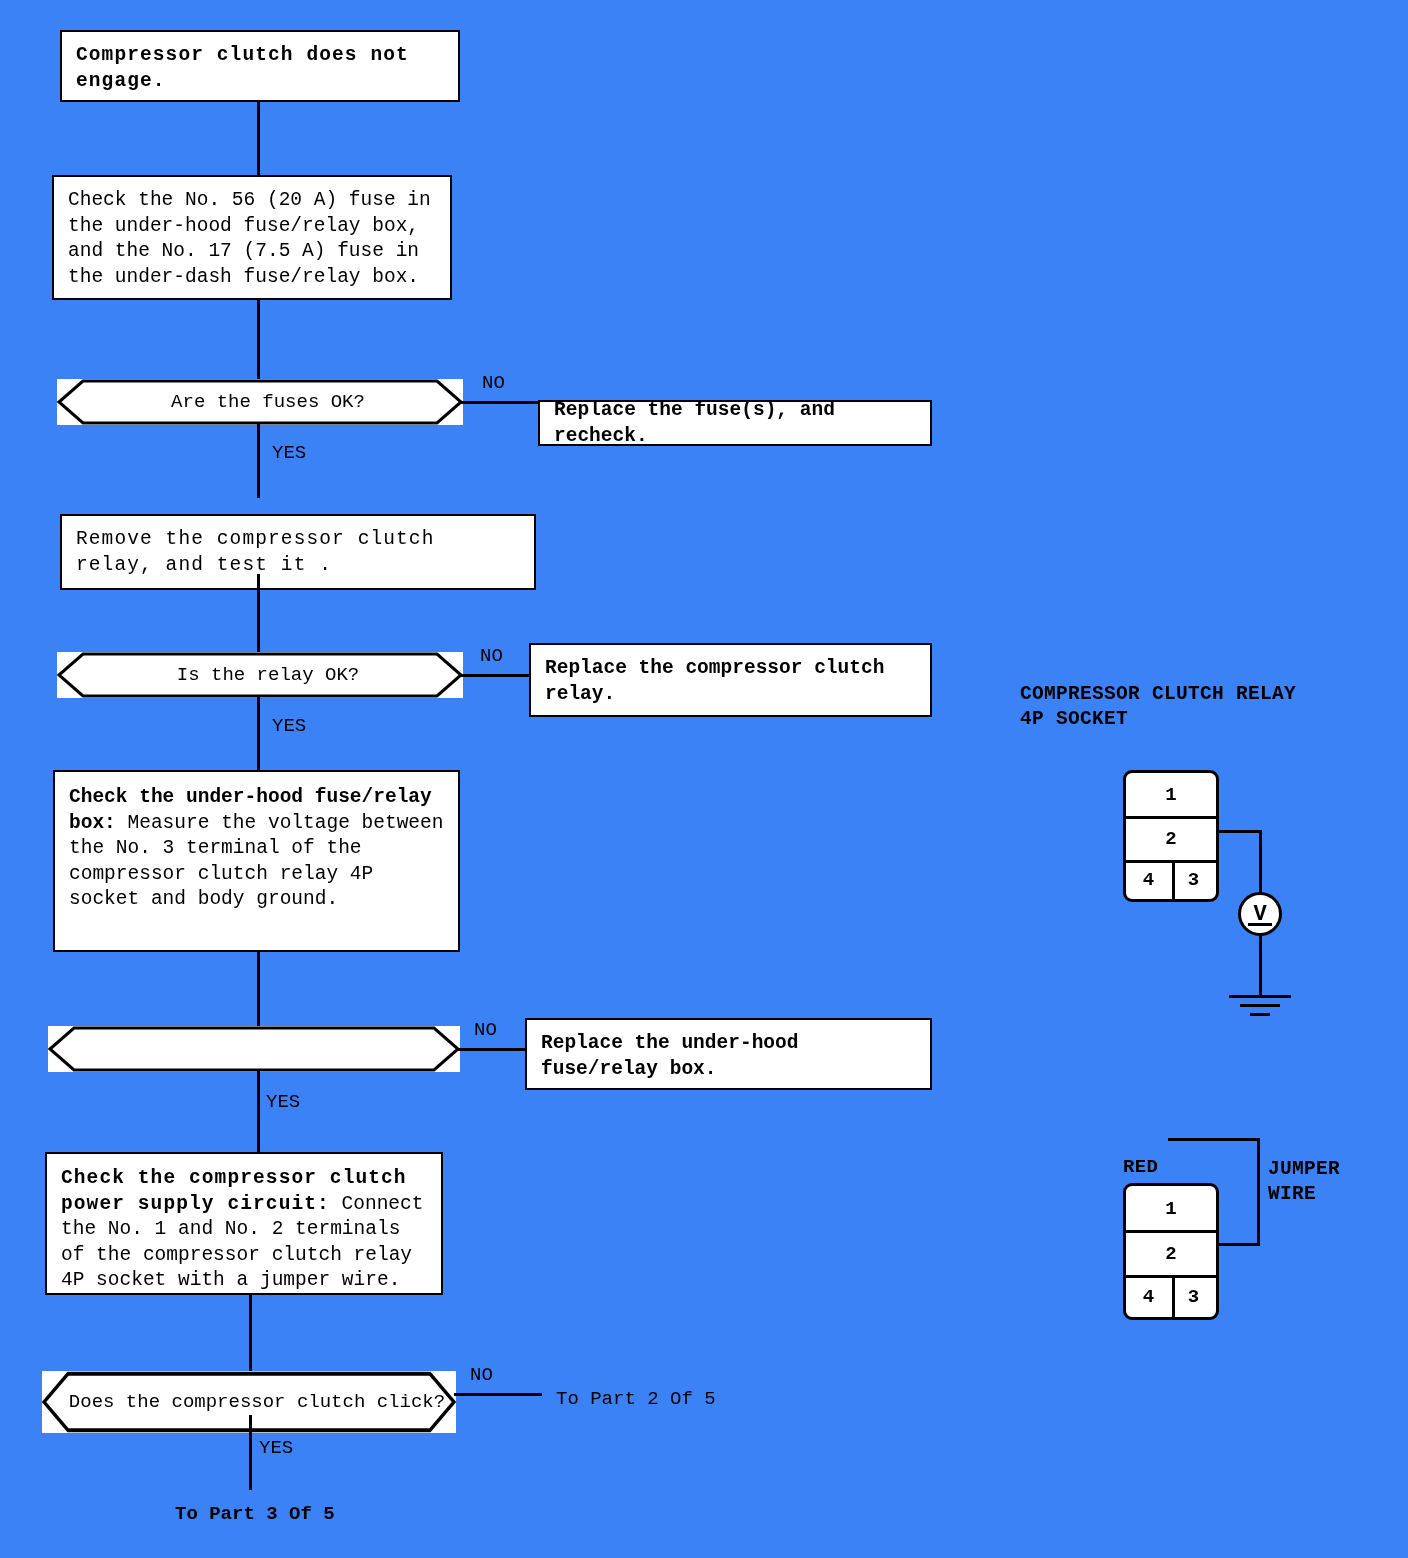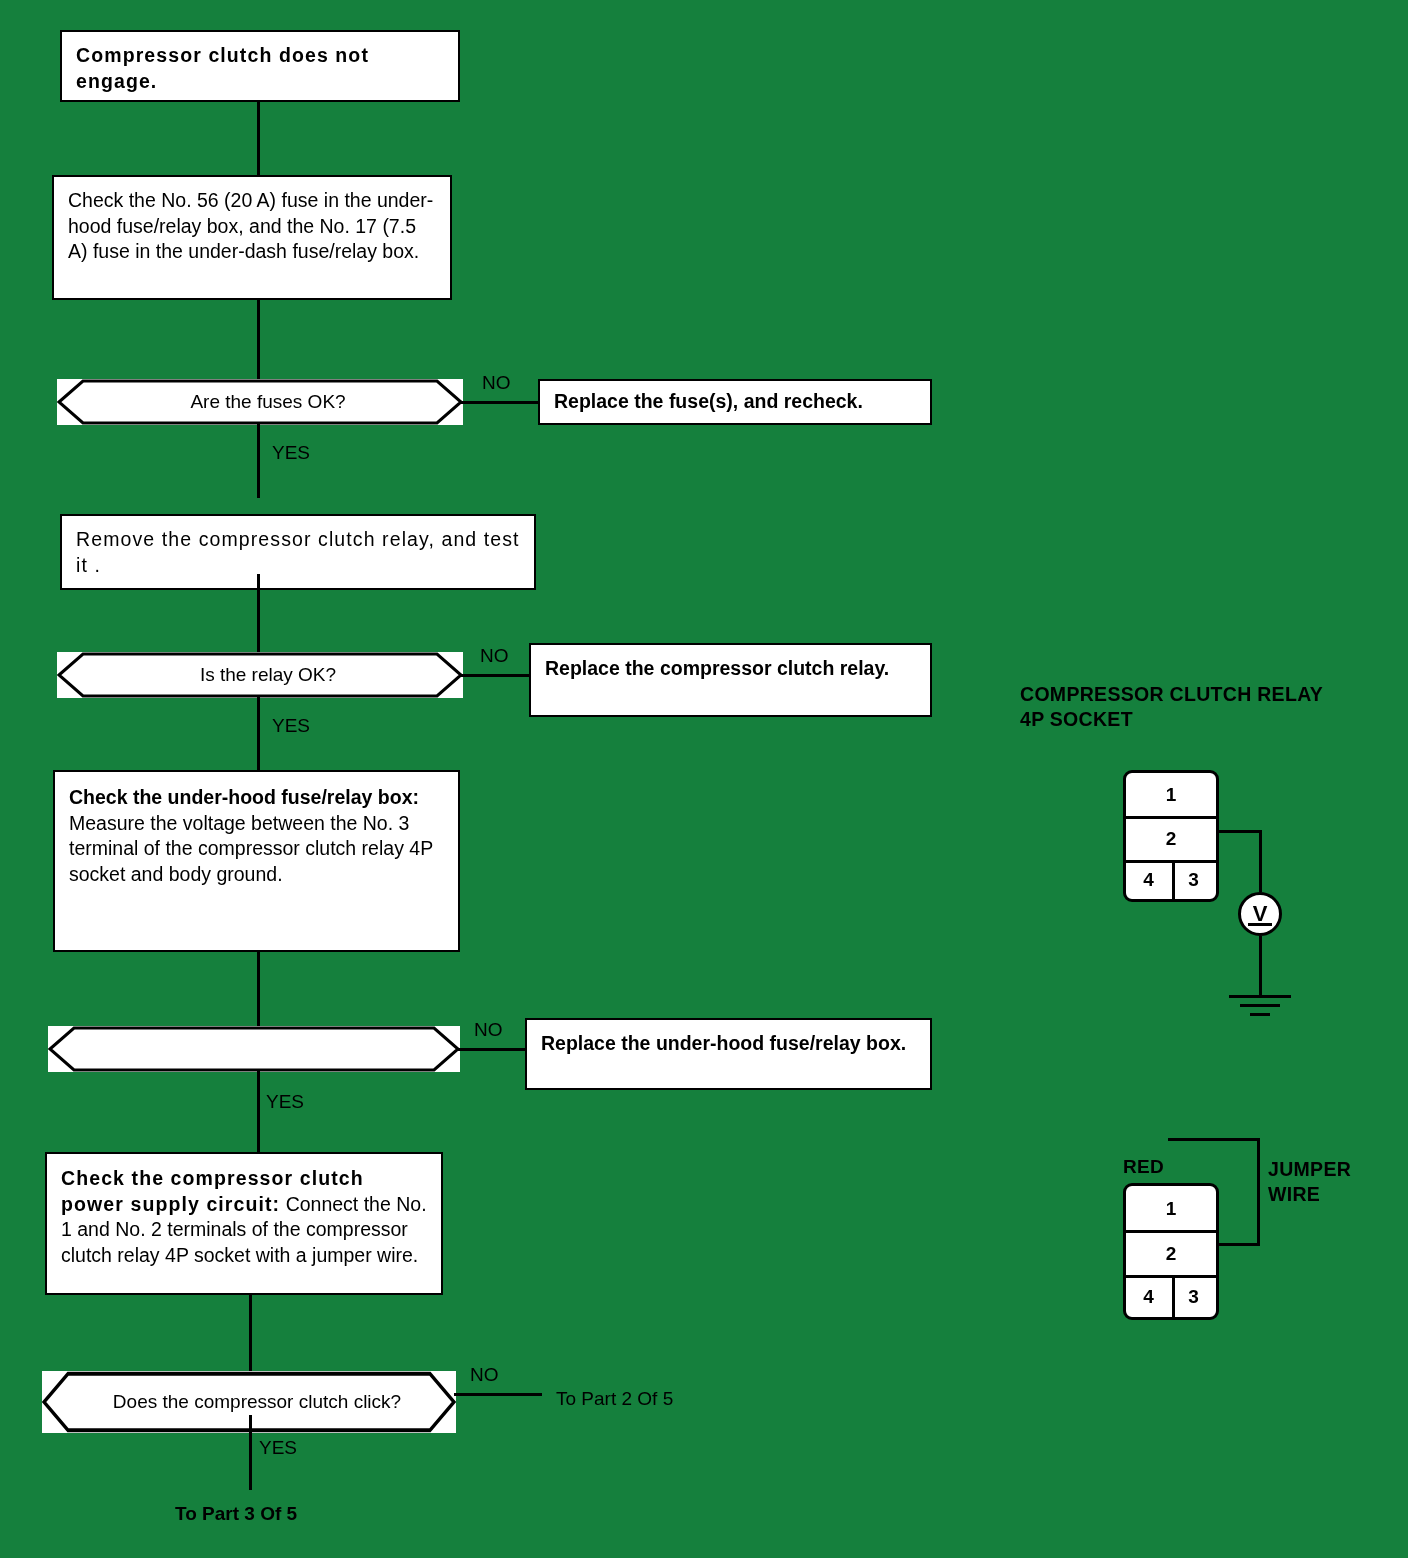--- a/index.html
+++ b/index.html
@@ -4,22 +4,23 @@
 <style>
   html,body{margin:0;padding:0;background:#fff;}
   body{
     font-family:"Liberation Sans", sans-serif;
     color:#000;
   }
   #canvas{
     position:relative;
     width:1408px;
     height:1558px;
-    background:#15803d;
+    background:#3b82f6;
     overflow:hidden;
+    font-family:Liberation Mono, monospace;
   }
   .box{
     position:absolute;
     border:2.5px solid #000;
     background:#fff;
     box-sizing:border-box;
   }
   .box .txt{
     position:absolute;
     left:0;right:0;
@@ -127,21 +128,21 @@
 
   <div class="hex" style="left:57px;top:379px;width:406px;height:46px;">
     <svg viewBox="0 0 406 46" preserveAspectRatio="none">
       <polygon points="2,23 26,2 380,2 404,23 380,44 26,44" fill="#fff" stroke="#000" stroke-width="3"></polygon>
     </svg>
     <div class="hextxt">Are the fuses OK?</div>
   </div>
 
   <div class="line hline" style="left:461px;top:401px;width:78px;"></div>
   <div class="lbl" style="left:482px;top:372px;">NO</div>
-  <div class="box vmid" style="left:538px;top:379px;width:394px;height:46px;padding-left:16px;">
+  <div class="box vmid" style="left:538px;top:400px;width:394px;height:46px;padding-left:16px;">
     <div class="txt b">Replace the fuse(s), and recheck.</div>
   </div>
 
   <div class="line vline" style="left:257px;top:423px;height:75px;"></div>
   <div class="lbl" style="left:272px;top:442px;">YES</div>
 
   <div class="box vtop" style="left:60px;top:514px;width:476px;height:76px;">
     <div class="txt sp">Remove the compressor clutch relay, and test it .</div>
   </div>
 

